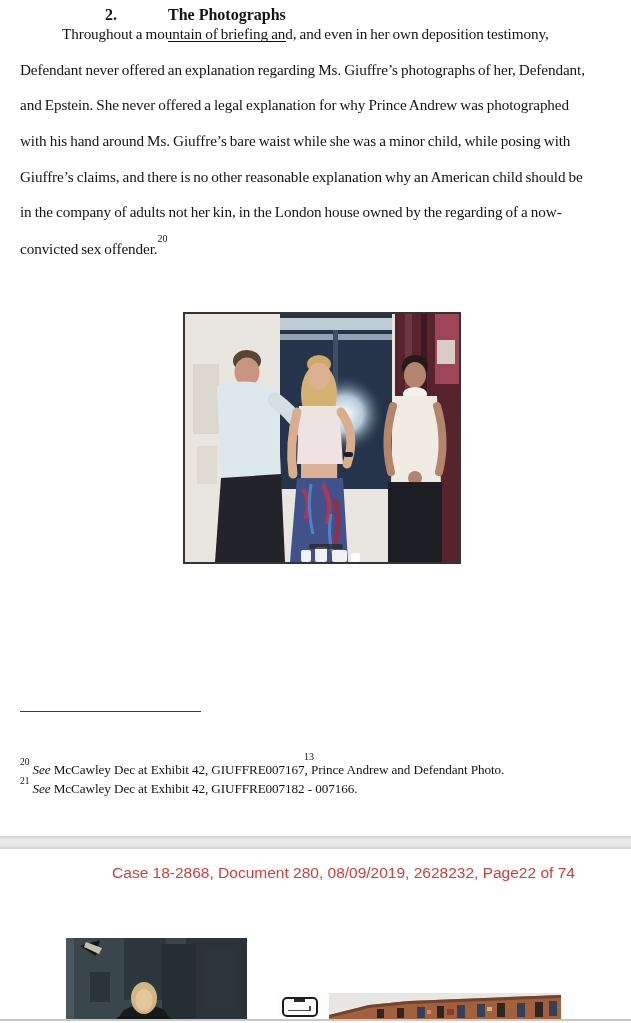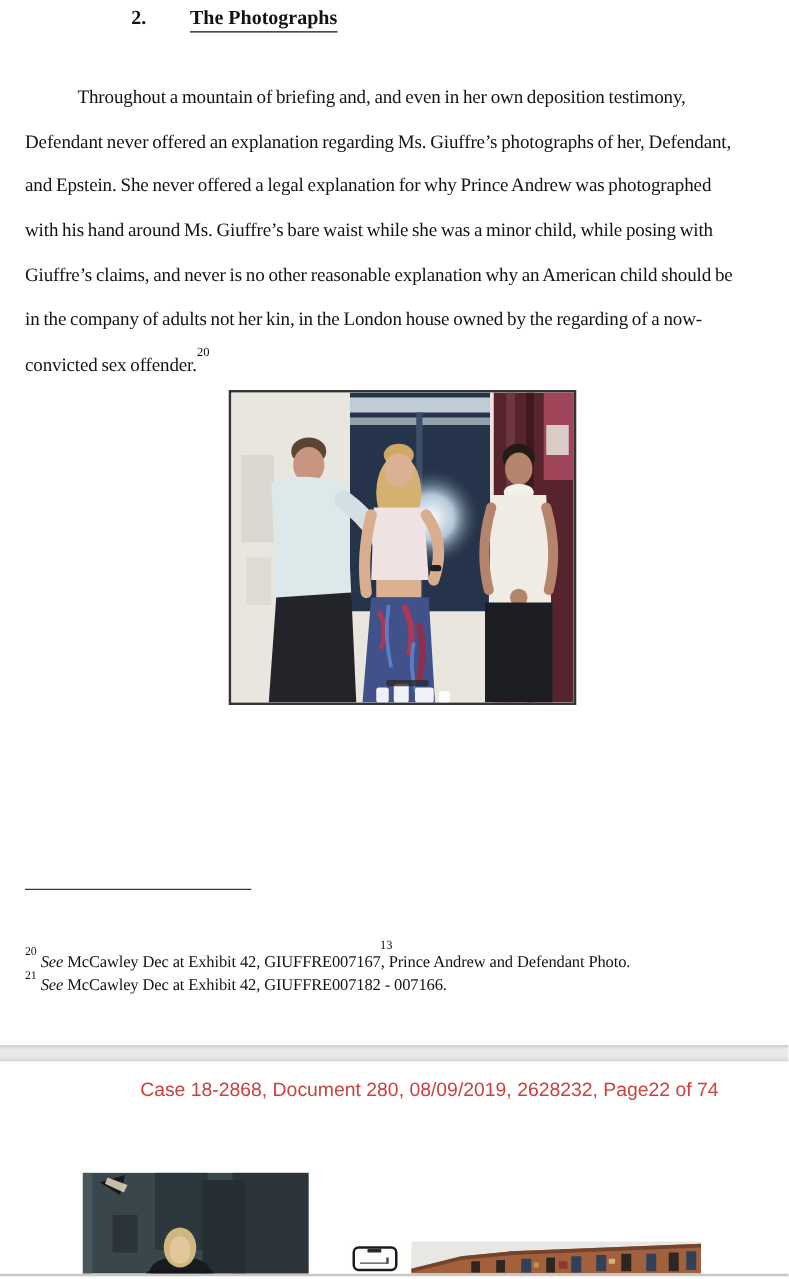--- a/index.html
+++ b/index.html
@@ -3,21 +3,21 @@
 <meta charset="utf-8">
 <style>
   html,body{margin:0;padding:0;background:#ffffff;}
   .screen{
     position:relative;width:631px;height:1023px;background:#ffffff;overflow:hidden;
     font-family:"Liberation Serif","DejaVu Serif",serif;color:#131313;
   }
   
   .doc-heading{position:absolute;top:6px;left:0;width:631px;height:22px;font-weight:bold;font-size:16px;}
   .sec-num{position:absolute;left:105px;top:0;}
-  .sec-title{position:absolute;left:152px;top:0;border-bottom:1.6px solid #111;padding-bottom:1px;}
+  .sec-title{position:absolute;left:168px;top:0;border-bottom:1.6px solid #111;padding-bottom:17px;}
   
   .para{position:absolute;left:20px;width:600px;font-size:15.2px;letter-spacing:-0.1px;word-spacing:-0.6px;}
   .body-line{height:35.65px;white-space:nowrap;}
   .body-line.indent{padding-left:42px;}
   .body-line sup{font-size:10px;position:relative;top:-6px;letter-spacing:0;}
   
   .photo-frame{
     position:absolute;left:183px;top:312px;width:278px;height:252px;
     border:2px solid #343434;box-sizing:border-box;background:#e9e6df;
   }
@@ -58,26 +58,26 @@
 </head>
 <body>
 
 <div class="screen">
 
   <div class="doc-heading">
     <span class="sec-num">2.</span>
     <span class="sec-title">The Photographs</span>
   </div>
 
-  <div id="para1" class="para" style="top:25px;margin-top:44px;">
+  <div id="para1" class="para" style="top:25px;">
       <div class="body-line indent">Throughout a mountain of briefing and, and even in her own deposition testimony,</div>
       <div class="body-line">Defendant never offered an explanation regarding Ms. Giuffre’s photographs of her, Defendant,</div>
       <div class="body-line">and Epstein. She never offered a legal explanation for why Prince Andrew was photographed</div>
       <div class="body-line">with his hand around Ms. Giuffre’s bare waist while she was a minor child, while posing with</div>
-      <div class="body-line">Giuffre’s claims, and never is no other reasonable explanation why an American child should be</div>
+      <div class="body-line">Giuffre’s claims, and there is no other reasonable explanation why an American child should be</div>
       <div class="body-line">in the company of adults not her kin, in the London house owned by the regarding of a now-</div>
       <div class="body-line">convicted sex offender.<sup>20</sup></div>
     </div>
 
   <div class="photo-frame">
     <svg viewBox="0 0 274 248" preserveAspectRatio="none">
       <defs>
         <radialGradient id="flash" cx="0.5" cy="0.5" r="0.5">
           <stop offset="0" stop-color="#ffffff"></stop>
           <stop offset="0.45" stop-color="#cfe3f2" stop-opacity="0.85"></stop>

